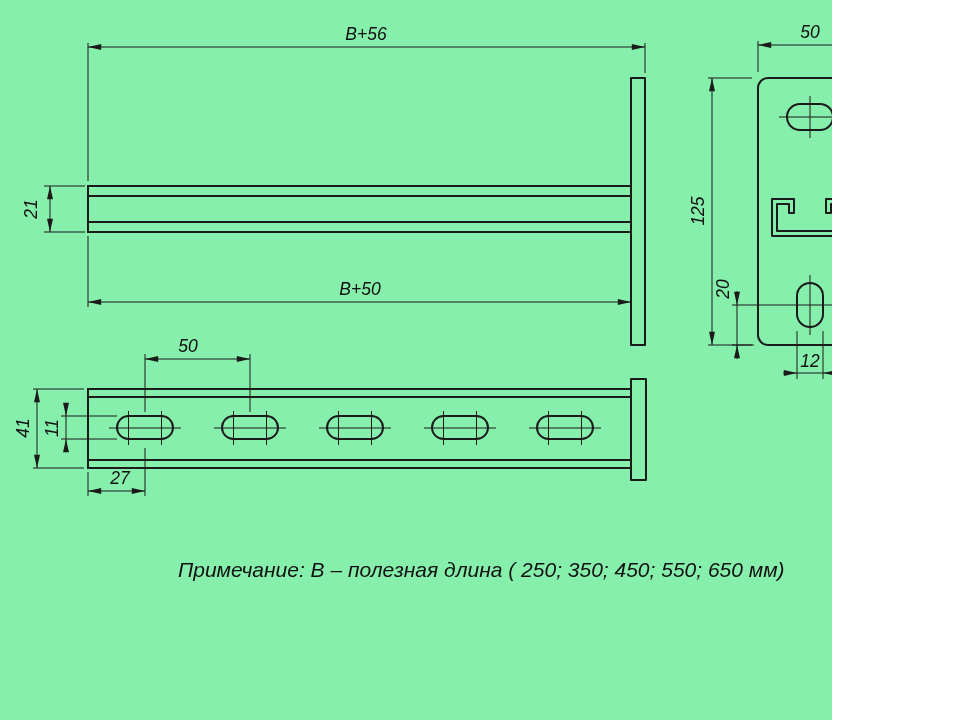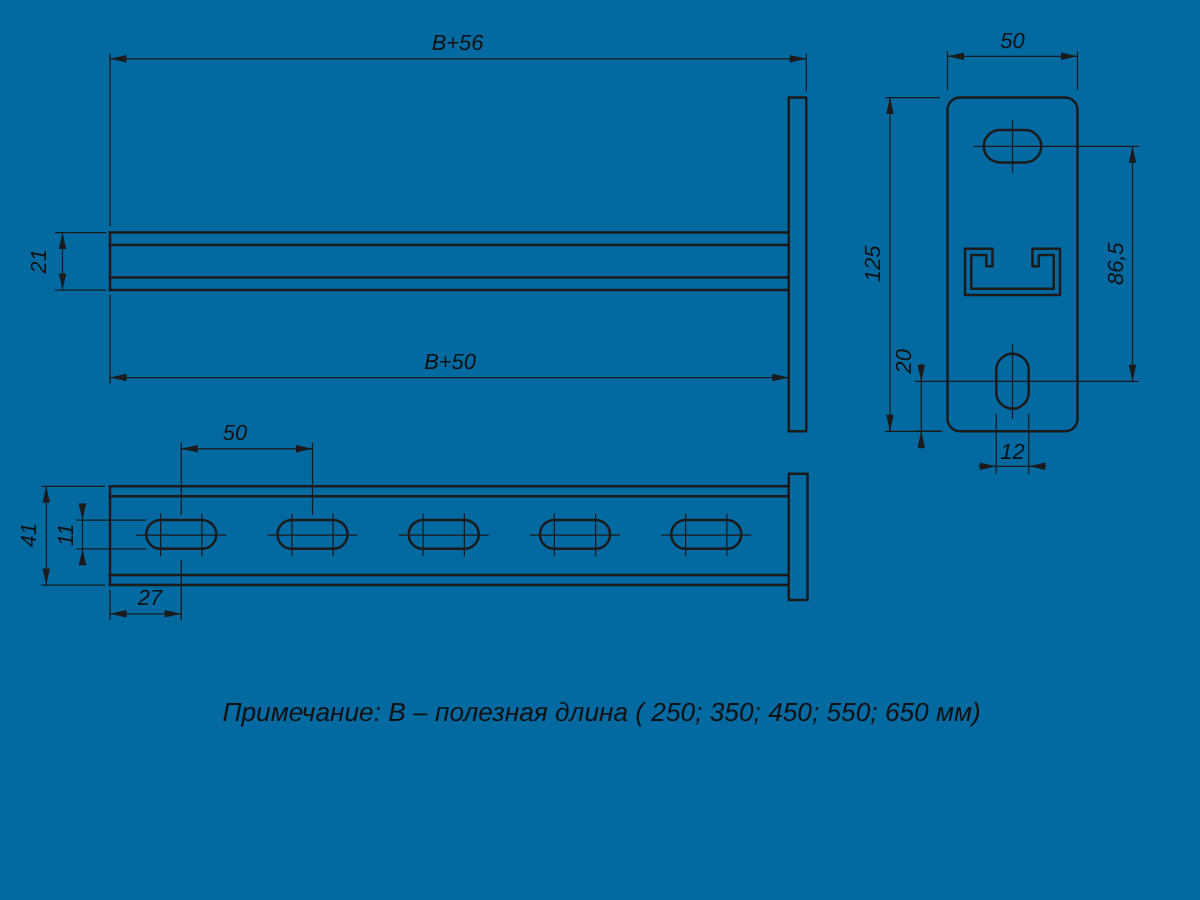--- a/index.html
+++ b/index.html
@@ -1,16 +1,16 @@
 <!DOCTYPE html>
 <html><head>
 <meta charset="utf-8">
 <style>
   html,body{margin:0;padding:0;background:#ffffff;}
-  .sheet{width:960px;height:720px;background:#0369a1;position:relative;overflow:hidden;}
+  .sheet{width:832px;height:720px;background:#86efac;position:relative;overflow:hidden;}
   svg{display:block;}
   .thick{stroke:#1b1b1b;stroke-width:2;fill:none;stroke-linecap:square;stroke-linejoin:round;}
   .thin{stroke:#1b1b1b;stroke-width:1;fill:none;stroke-linecap:butt;}
   .dim{font-family:"Liberation Sans",sans-serif;font-style:italic;font-size:17.5px;fill:#111;text-anchor:middle;}
   .note{font-family:"Liberation Sans",sans-serif;font-style:italic;font-size:21px;fill:#111;text-anchor:start;}
 </style>
 </head>
 <body>
 
 <div class="sheet">

